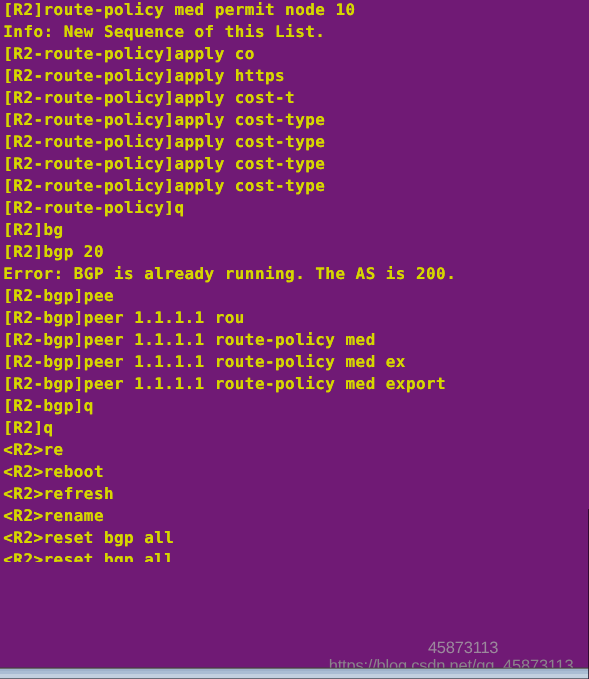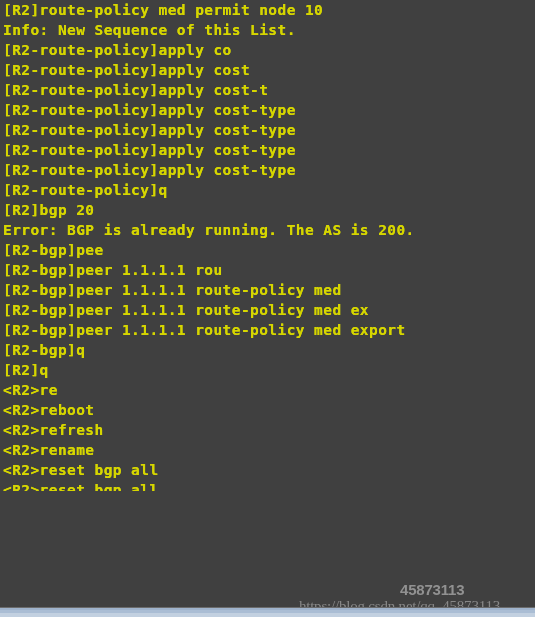--- a/index.html
+++ b/index.html
@@ -14,21 +14,21 @@
     position: relative;
     font-family: "DejaVu Sans Mono", "Liberation Mono", monospace;
   }
 
   #terminal {
     position: absolute;
     left: 0;
     top: 0;
     width: 535px;
     height: 607px;
-    background: #404040;
+    background: #701a75;
     overflow: hidden;
   }
 
   #console-output {
     position: absolute;
     left: 3px;
     top: 0px;
     width: 532px;
   }
 
@@ -58,30 +58,28 @@
     font-size: 15px;
     font-weight: normal;
     color: #8e8e8e;
     white-space: pre;
     letter-spacing: -0.2px;
     opacity: 0.92;
     pointer-events: none;
   }
   #watermark .wm-under {
     position: relative;
-    font-family: Liberation Serif, serif;
   }
   #watermark .wm-over {
     position: absolute;
-    left: 117px;
+    left: 106px;
     top: 1px;
     color: #a8a8a8;
     opacity: 0.85;
     letter-spacing: -0.2px;
-    font-weight: bold;
   }
 
   #status-bar {
     position: absolute;
     left: 0;
     top: 607px;
     width: 535px;
     height: 10px;
     background: linear-gradient(to bottom,
       #6b6b6b 0px, #6b6b6b 1px,
@@ -91,27 +89,28 @@
   }
 </style>
 </head>
 <body>
 
 <div id="terminal">
   <div id="console-output">
     <div class="term-line">[R2]route-policy med permit node 10</div>
     <div class="term-line">Info: New Sequence of this List.</div>
     <div class="term-line">[R2-route-policy]apply co</div>
-    <div class="term-line">[R2-route-policy]apply cost</div>
+    <div class="term-line">[R2-route-policy]apply https</div>
     <div class="term-line">[R2-route-policy]apply cost-t</div>
     <div class="term-line">[R2-route-policy]apply cost-type</div>
     <div class="term-line">[R2-route-policy]apply cost-type</div>
     <div class="term-line">[R2-route-policy]apply cost-type</div>
     <div class="term-line">[R2-route-policy]apply cost-type</div>
     <div class="term-line">[R2-route-policy]q</div>
+    <div class="term-line">[R2]bg</div>
     <div class="term-line">[R2]bgp 20</div>
     <div class="term-line">Error: BGP is already running. The AS is 200.</div>
     <div class="term-line">[R2-bgp]pee</div>
     <div class="term-line">[R2-bgp]peer 1.1.1.1 rou</div>
     <div class="term-line">[R2-bgp]peer 1.1.1.1 route-policy med</div>
     <div class="term-line">[R2-bgp]peer 1.1.1.1 route-policy med ex</div>
     <div class="term-line">[R2-bgp]peer 1.1.1.1 route-policy med export</div>
     <div class="term-line">[R2-bgp]q</div>
     <div class="term-line">[R2]q</div>
     <div class="term-line">&lt;R2&gt;re</div>

